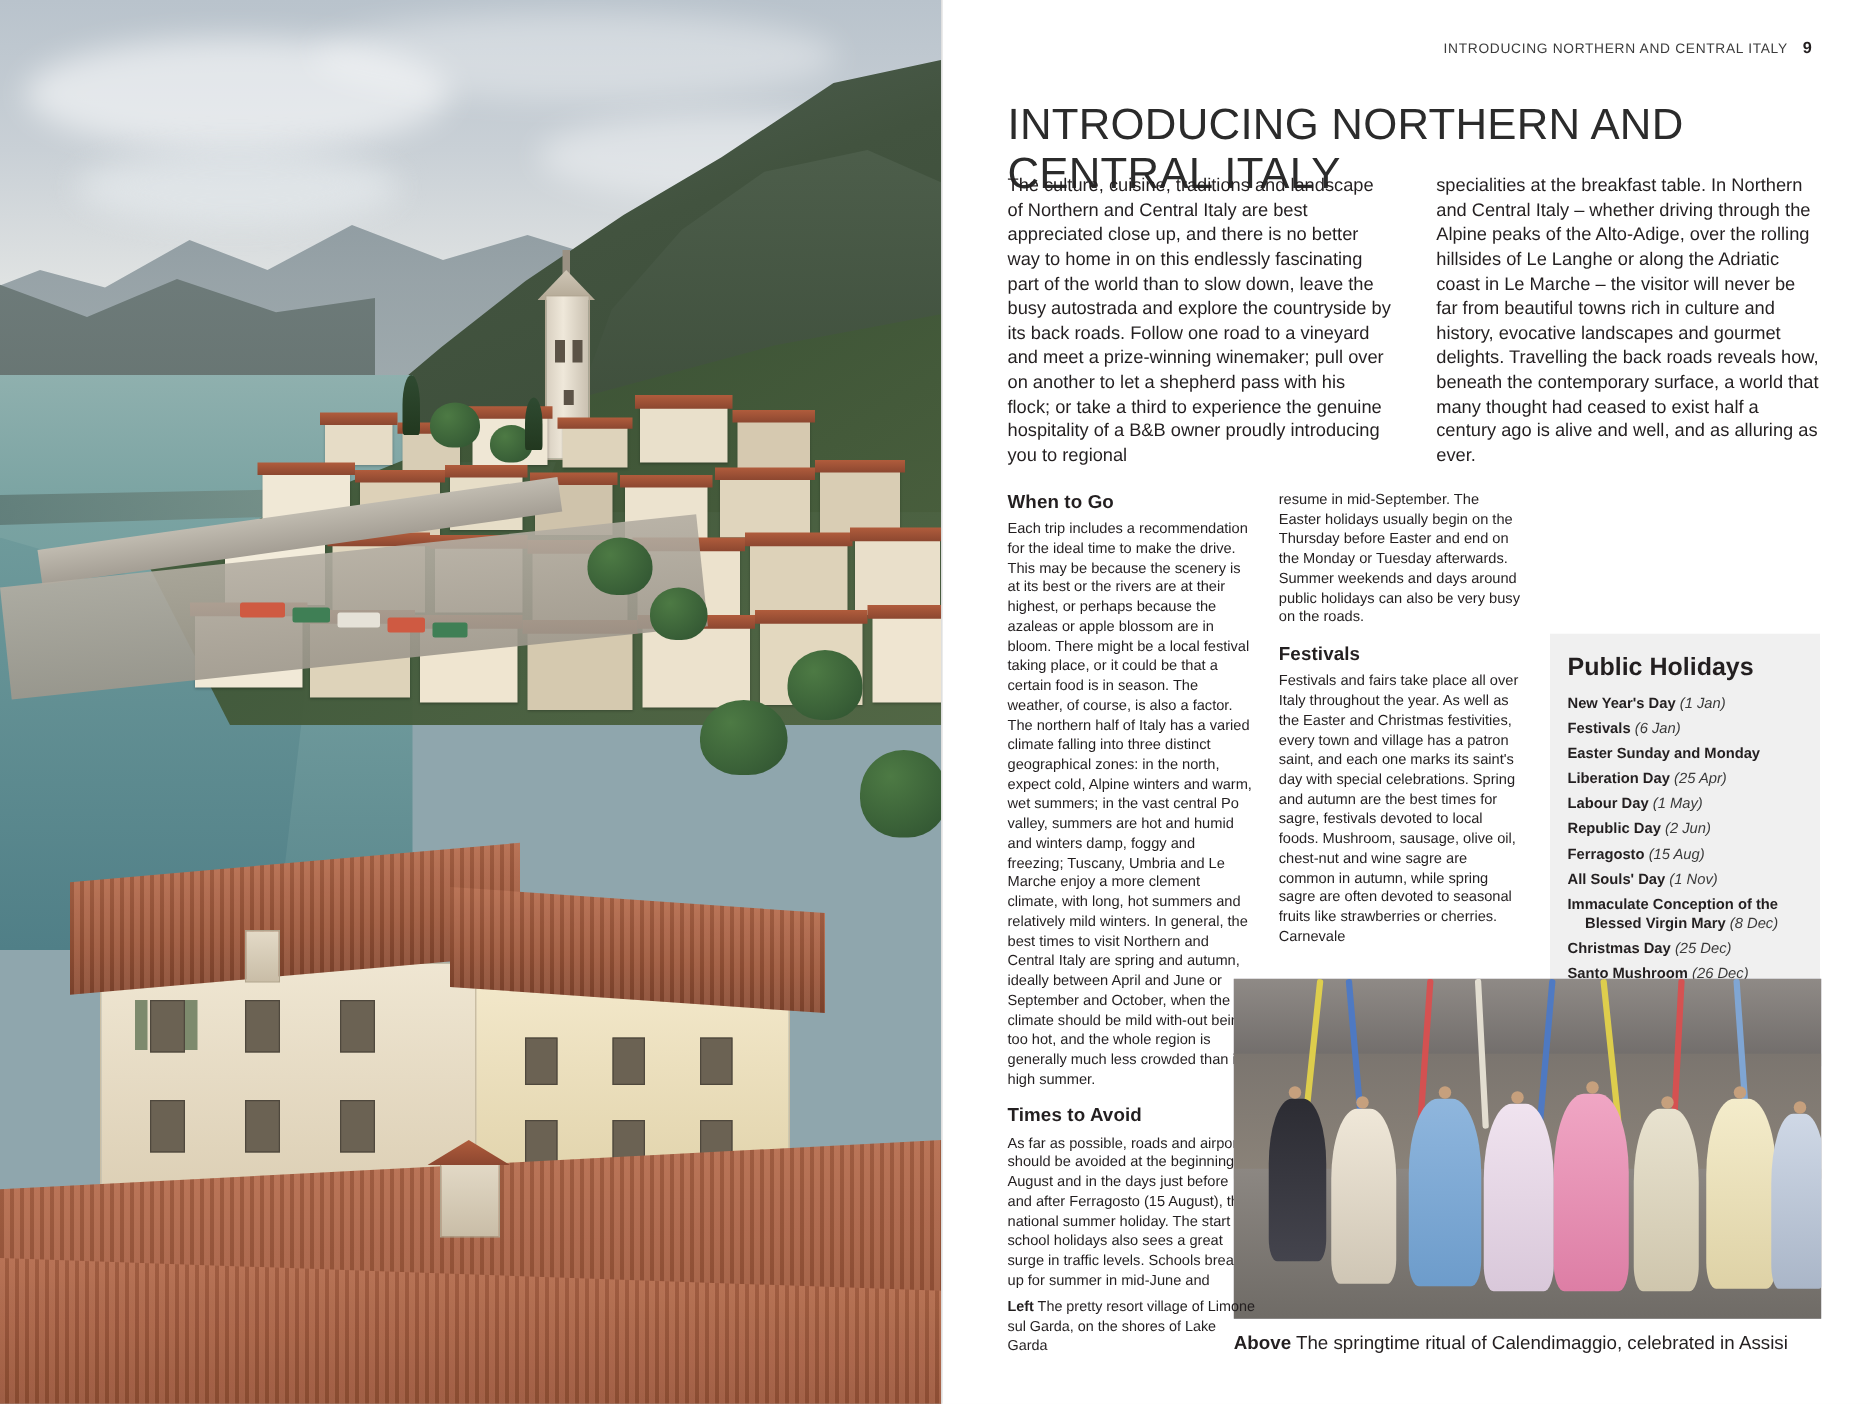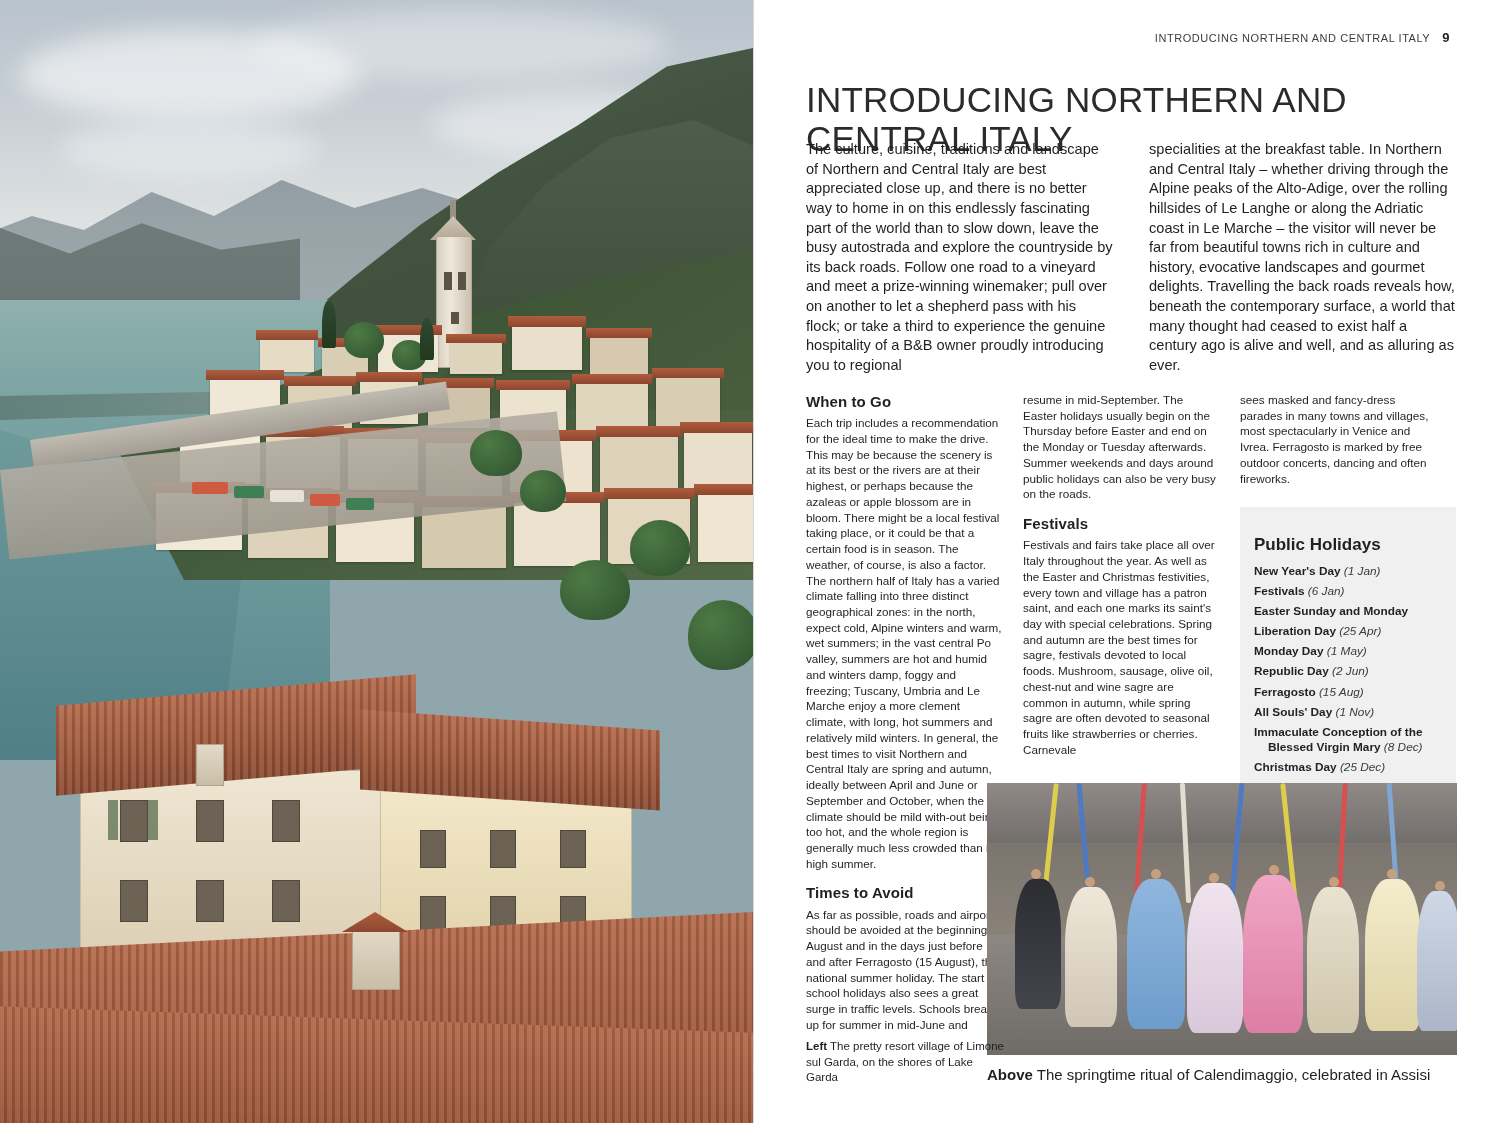--- a/index.html
+++ b/index.html
@@ -312,22 +312,22 @@
   .holidays {
     position: absolute;
     left: 434px;
     top: 115px;
     width: 216px;
     background: #f0f0f0;
     padding: 12px 14px 14px 14px;
     box-sizing: border-box;
   }
   .holidays h4 {
-    margin: 16px 0 9px 0;
-    font-size: 17px;
+    margin: 4px 0 9px 0;
+    font-size: 20px;
     font-weight: bold;
   }
   .hol-row {
     font-size: 11.8px;
     line-height: 1.28;
     margin-bottom: 5px;
   }
   .hol-name { font-weight: bold; }
   .hol-date { font-weight: normal; color: #3a3a3a; font-style: italic; }
   .hol-indent { display:block; padding-left: 14px; }
@@ -527,23 +527,20 @@
         <h3 class="sub">Times to Avoid</h3>
         <p>As far as possible, roads and airports should be avoided at the beginning of August and in the days just before and after Ferragosto (15 August), the national summer holiday. The start of school holidays also sees a great surge in traffic levels. Schools break up for summer in mid-June and</p>
       </div>
 
       <div class="col col2">
         <p>resume in mid-September. The Easter holidays usually begin on the Thursday before Easter and end on the Monday or Tuesday afterwards. Summer weekends and days around public holidays can also be very busy on the roads.</p>
         <h3 class="sub">Festivals</h3>
         <p>Festivals and fairs take place all over Italy throughout the year. As well as the Easter and Christmas festivities, every town and village has a patron saint, and each one marks its saint's day with special celebrations. Spring and autumn are the best times for sagre, festivals devoted to local foods. Mushroom, sausage, olive oil, chest-nut and wine sagre are common in autumn, while spring sagre are often devoted to seasonal fruits like strawberries or cherries. Carnevale</p>
       </div>
 
-      <div class="col col3">
-        <p>sees masked and fancy-dress parades in many towns and villages, most spectacularly in Venice and Ivrea. Ferragosto is marked by free outdoor concerts, dancing and often fireworks.</p>
-      </div>
 
       <div class="holidays">
         <h4>Public Holidays</h4>
 
         <div class="hol-row">
           <span class="hol-name">New Year's Day</span>
           <span class="hol-date">(1 Jan)</span>
         </div>
         <div class="hol-row">
           <span class="hol-name">Festivals</span>
@@ -551,21 +548,21 @@
         </div>
         <div class="hol-row">
           <span class="hol-name">Easter Sunday and Monday</span>
           <span class="hol-date"></span>
         </div>
         <div class="hol-row">
           <span class="hol-name">Liberation Day</span>
           <span class="hol-date">(25 Apr)</span>
         </div>
         <div class="hol-row">
-          <span class="hol-name">Monday Day</span>
+          <span class="hol-name">Labour Day</span>
           <span class="hol-date">(1 May)</span>
         </div>
         <div class="hol-row">
           <span class="hol-name">Republic Day</span>
           <span class="hol-date">(2 Jun)</span>
         </div>
         <div class="hol-row">
           <span class="hol-name">Ferragosto</span>
           <span class="hol-date">(15 Aug)</span>
         </div>

